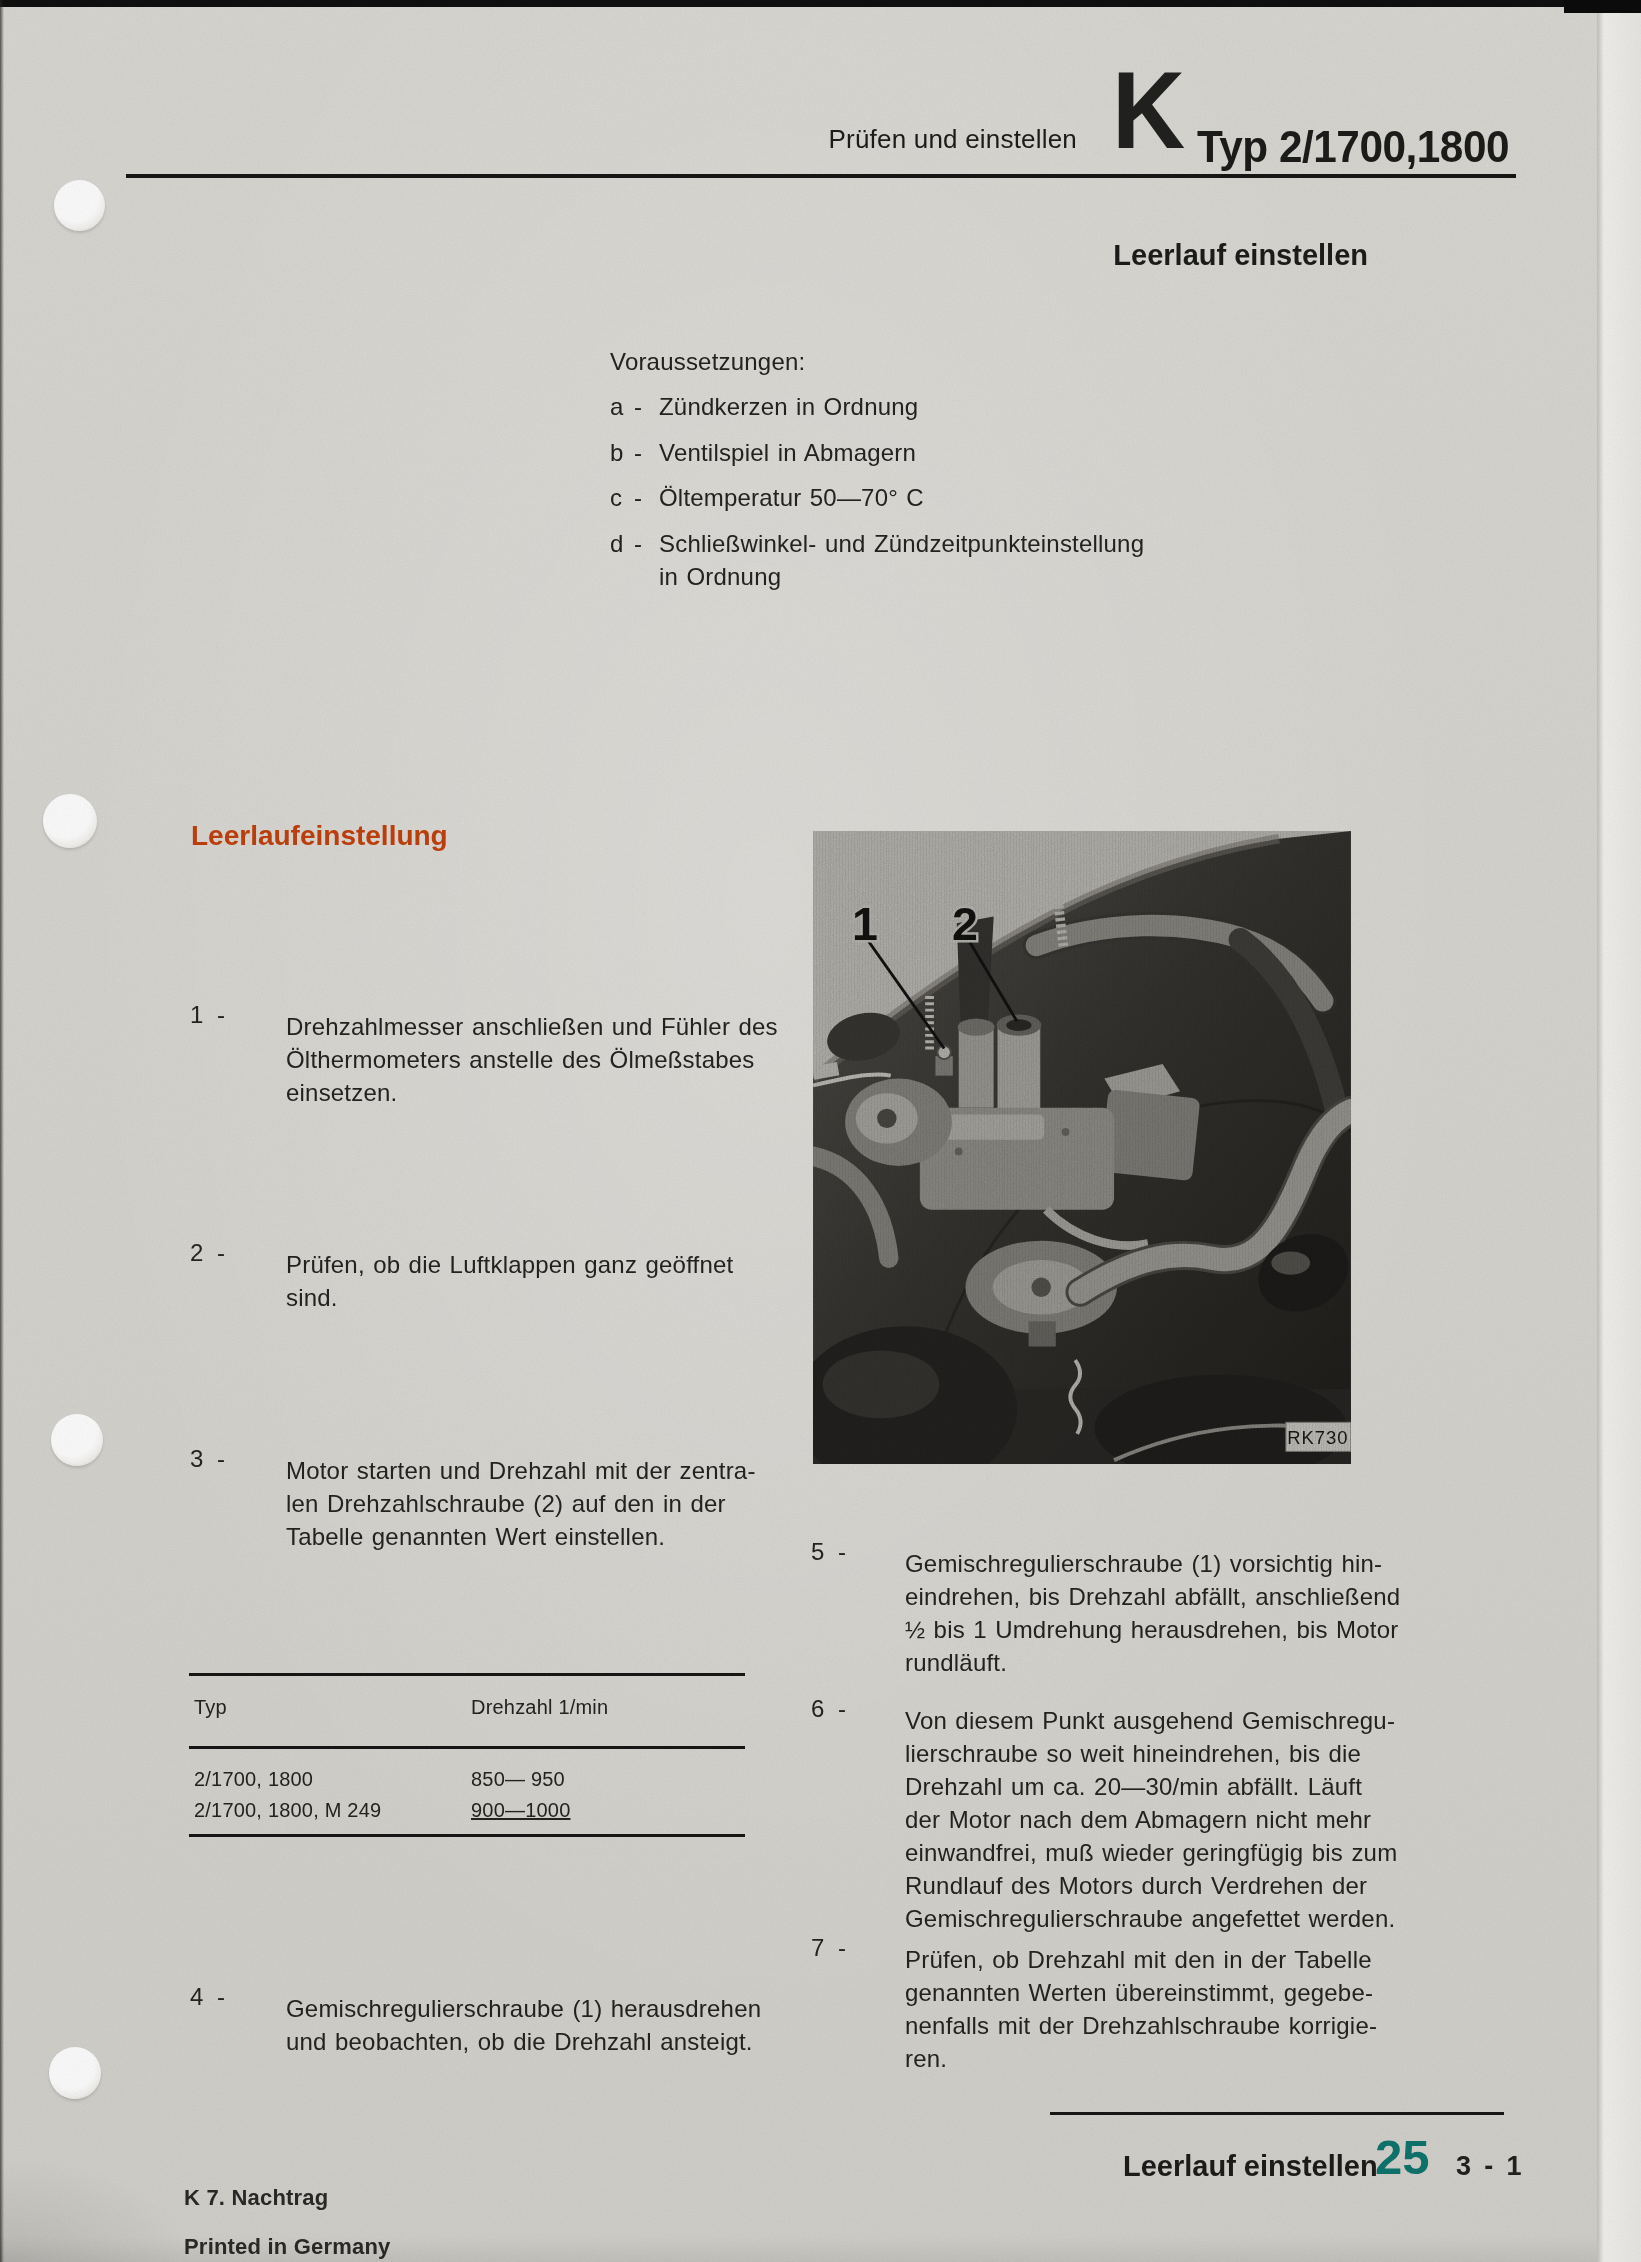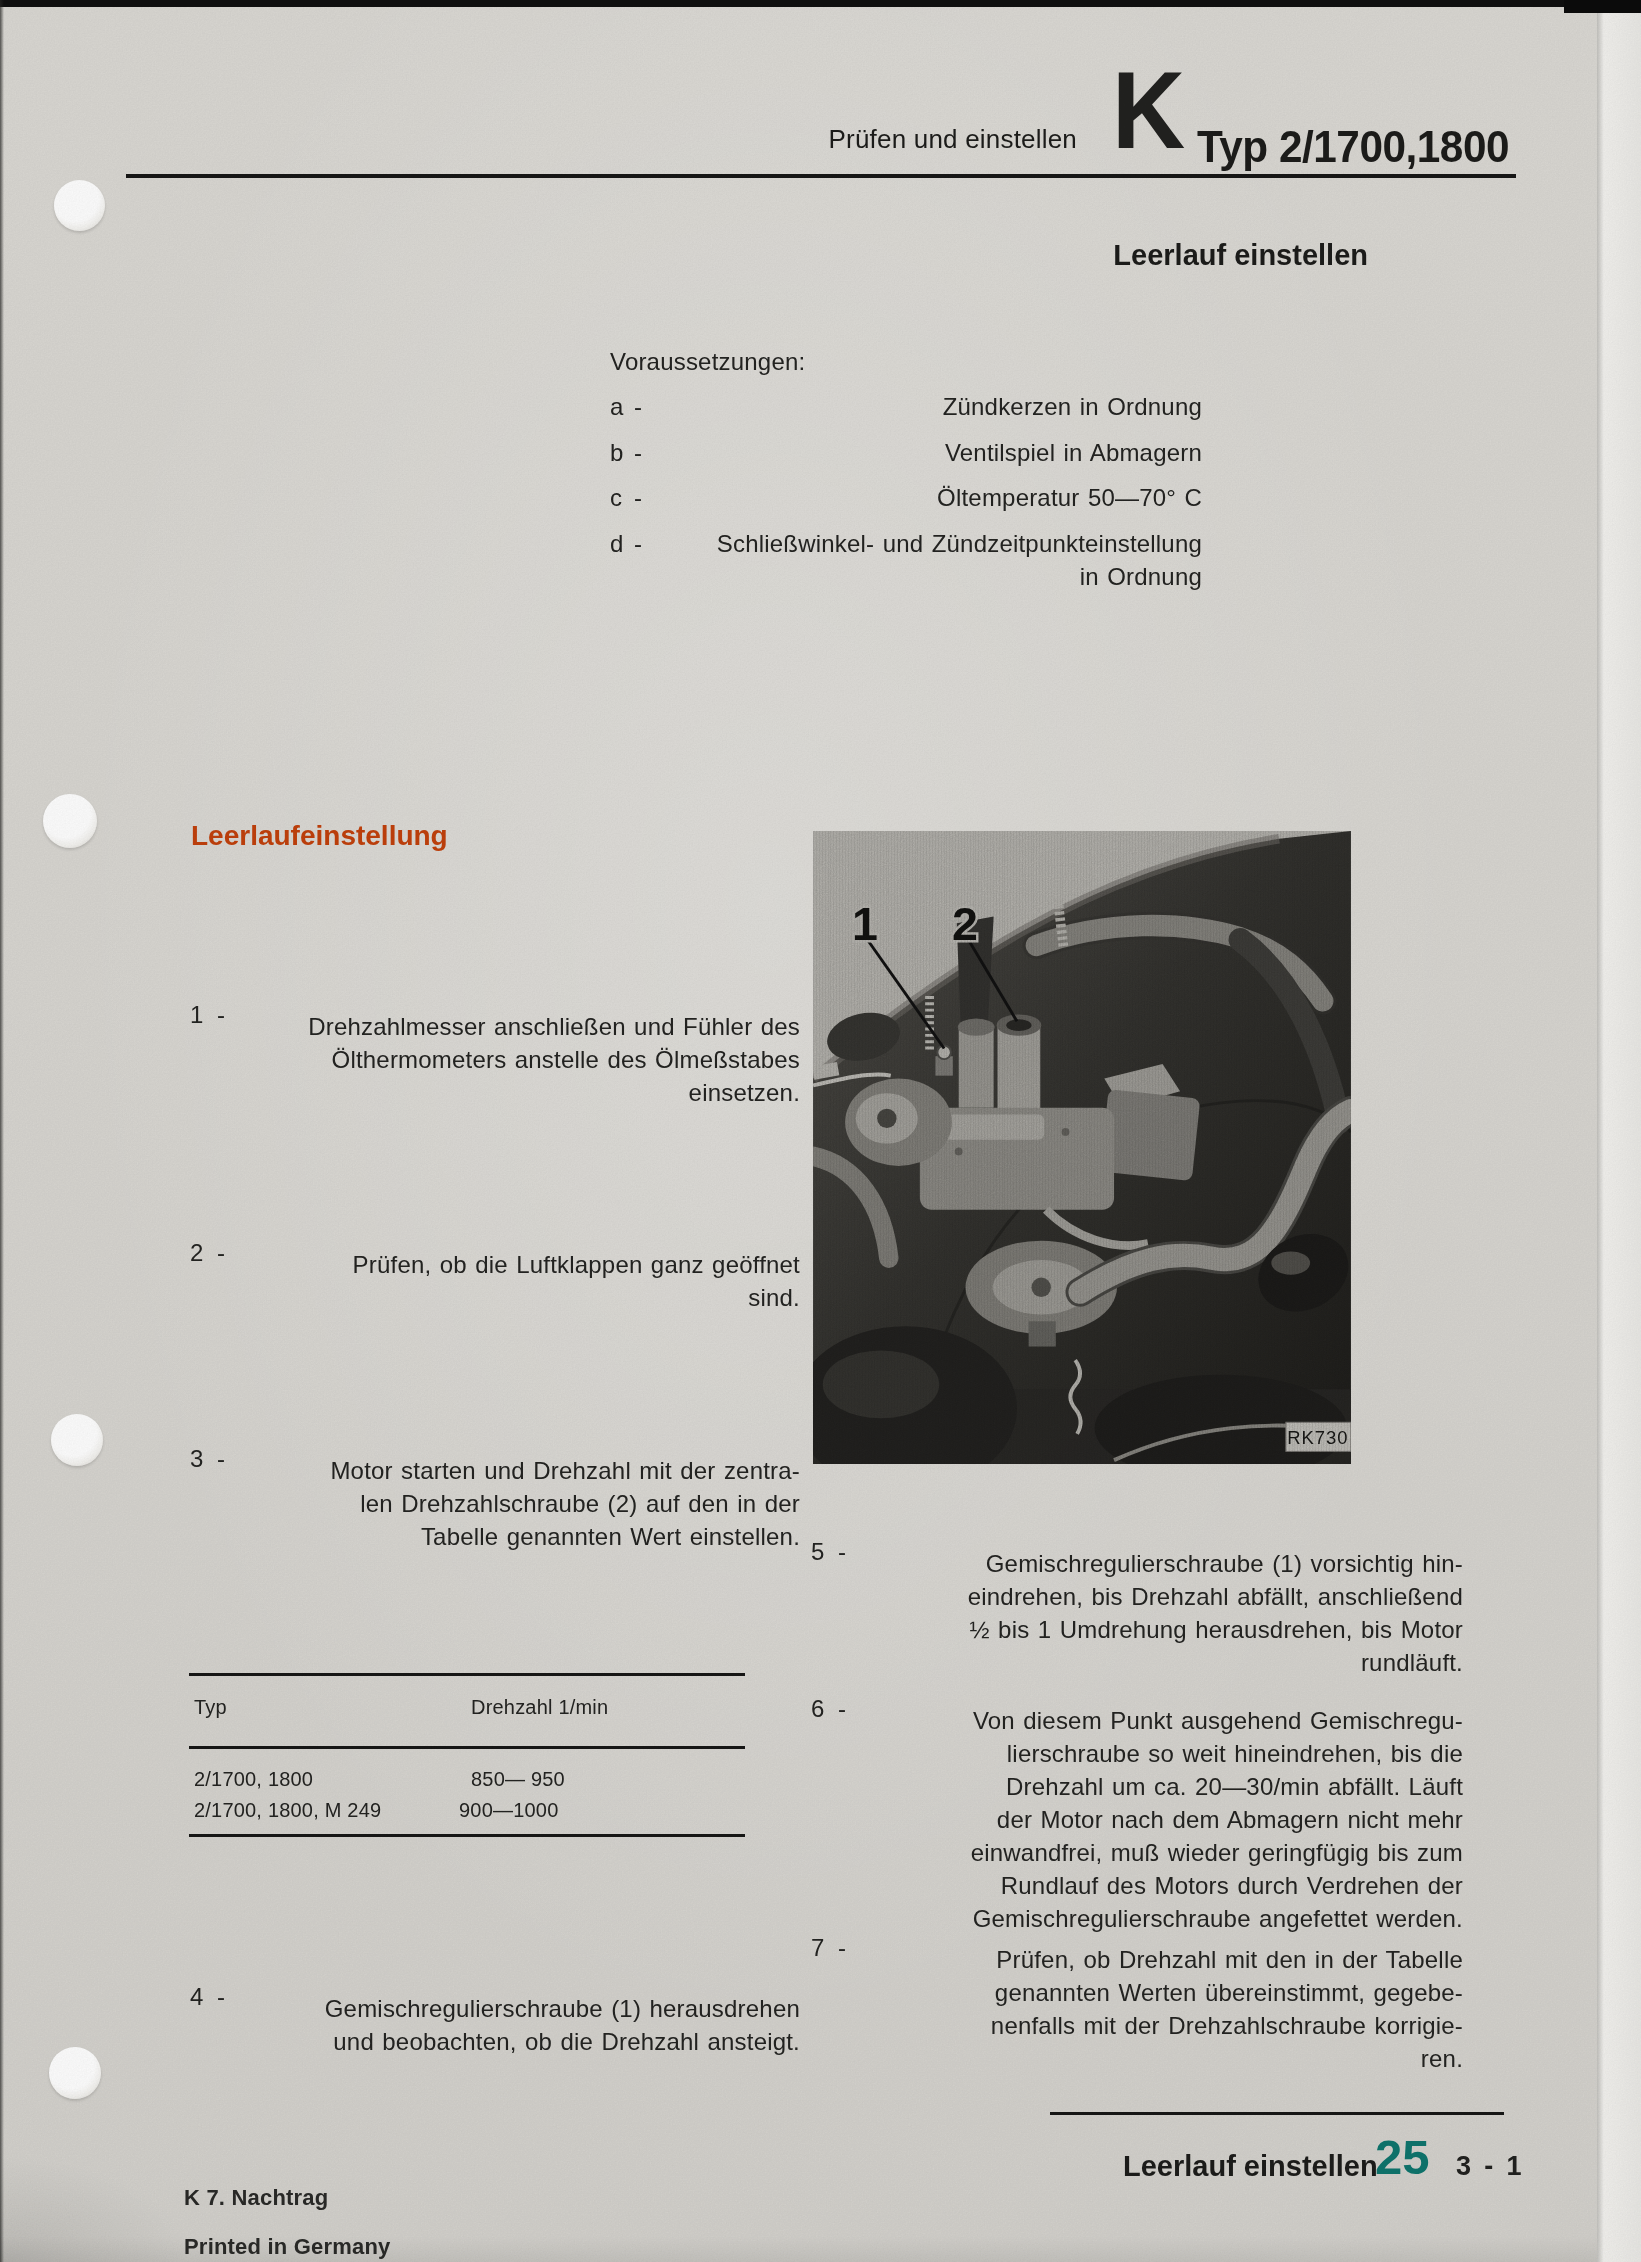--- a/index.html
+++ b/index.html
@@ -36,21 +36,21 @@
   .hdr-label{position:absolute;top:124px;right:565px;font-size:26px;font-weight:normal;color:#1d1d1b;letter-spacing:0.2px;}
   .hdr-k{position:absolute;left:1112px;top:56px;font-size:109px;line-height:109px;font-weight:bold;color:#222220;
     transform:scaleX(0.93);transform-origin:left top;}
   .hdr-model{position:absolute;left:1197px;top:124px;font-size:45px;line-height:45px;font-weight:bold;color:#1d1d1b;
     transform:scaleX(0.94);transform-origin:left top;letter-spacing:-0.5px;}
   .rule{position:absolute;background:#171716;}
   .subheader{position:absolute;top:239px;right:274px;font-size:29px;font-weight:bold;color:#1d1d1b;}
   .section-heading{position:absolute;left:191px;top:820px;font-size:28px;font-weight:bold;color:#c2410c;}
 
   .body-txt{font-size:24px;line-height:33px;letter-spacing:0.2px;word-spacing:1.5px;color:#242422;}
-  .prewrap{white-space:pre-line;text-align:right;}
+  .prewrap{white-space:pre-line;}
 
   .prereq{position:absolute;left:610px;}
   .prereq-row{position:absolute;left:0;}
   .prereq-key{position:absolute;left:0;top:0;}
   .prereq-dash{position:absolute;left:24px;top:0;}
   .prereq-text{position:absolute;left:49px;top:0;width:543px;}
 
   .step{position:absolute;}
   .step .num{position:absolute;left:0;top:0;}
   .step .dash{position:absolute;left:27px;top:0;}
@@ -150,21 +150,21 @@
 </div>
 
 <div>
   <div class="rule" style="left:189px;top:1673px;width:556px;height:2.9px;"></div>
   <div class="tbl-cell" style="left:194px;top:1696px;">Typ</div>
   <div class="tbl-cell" style="left:471px;top:1696px;">Drehzahl 1/min</div>
   <div class="rule" style="left:189px;top:1746px;width:556px;height:2.9px;"></div>
   <div class="tbl-cell" style="left:194px;top:1768px;">2/1700, 1800</div>
   <div class="tbl-cell" style="left:471px;top:1768px;">850— 950</div>
   <div class="tbl-cell" style="left:194px;top:1799px;">2/1700, 1800, M 249</div>
-  <div class="tbl-cell" style="left:459px;top:1799px;">900—1000</div>
+  <div class="tbl-cell" style="left:471px;top:1799px;text-decoration:underline;">900—1000</div>
   <div class="rule" style="left:189px;top:1834px;width:556px;height:2.9px;"></div>
 </div>
 
 <div class="photo">
   <svg width="538" height="633" viewBox="0 0 554 652">
     <defs>
       <linearGradient id="shroudGrad" x1="0" y1="0" x2="1" y2="1">
         <stop offset="0" stop-color="#5a5853"></stop>
         <stop offset="0.45" stop-color="#3a3935"></stop>
         <stop offset="1" stop-color="#22211e"></stop>

